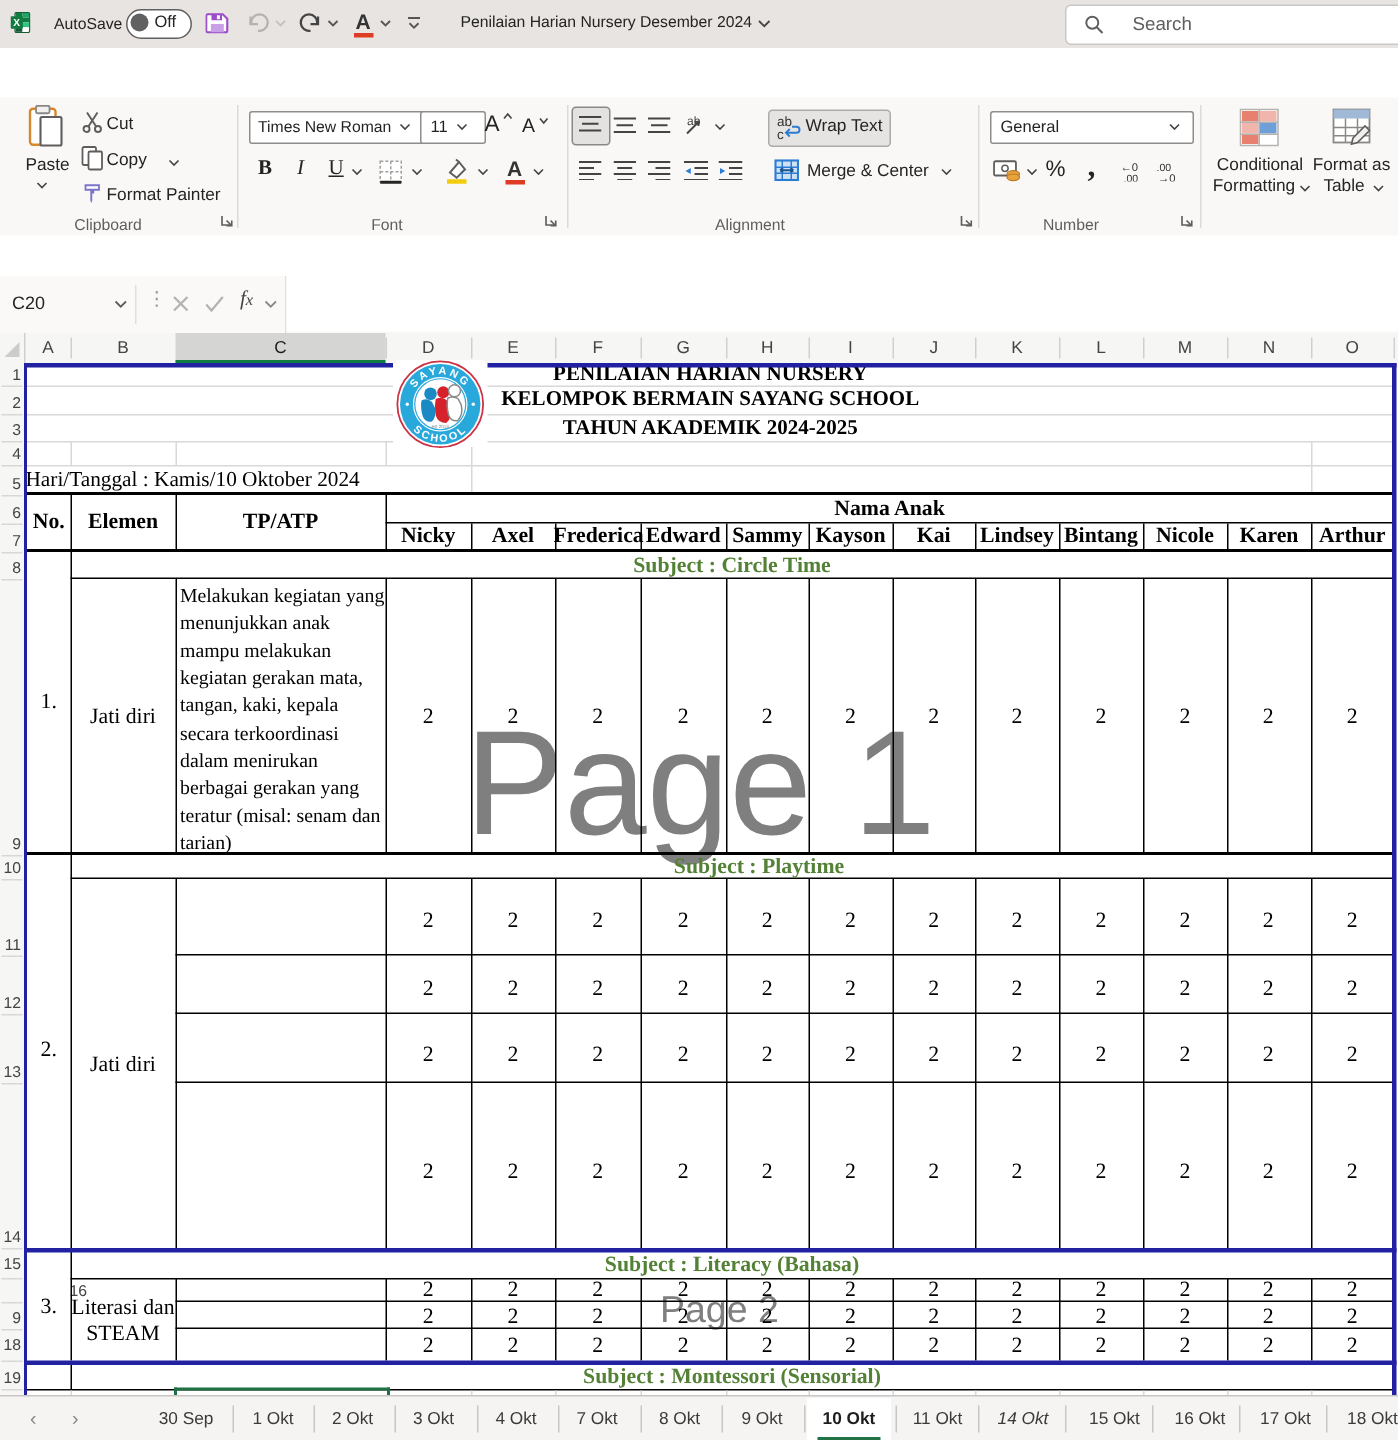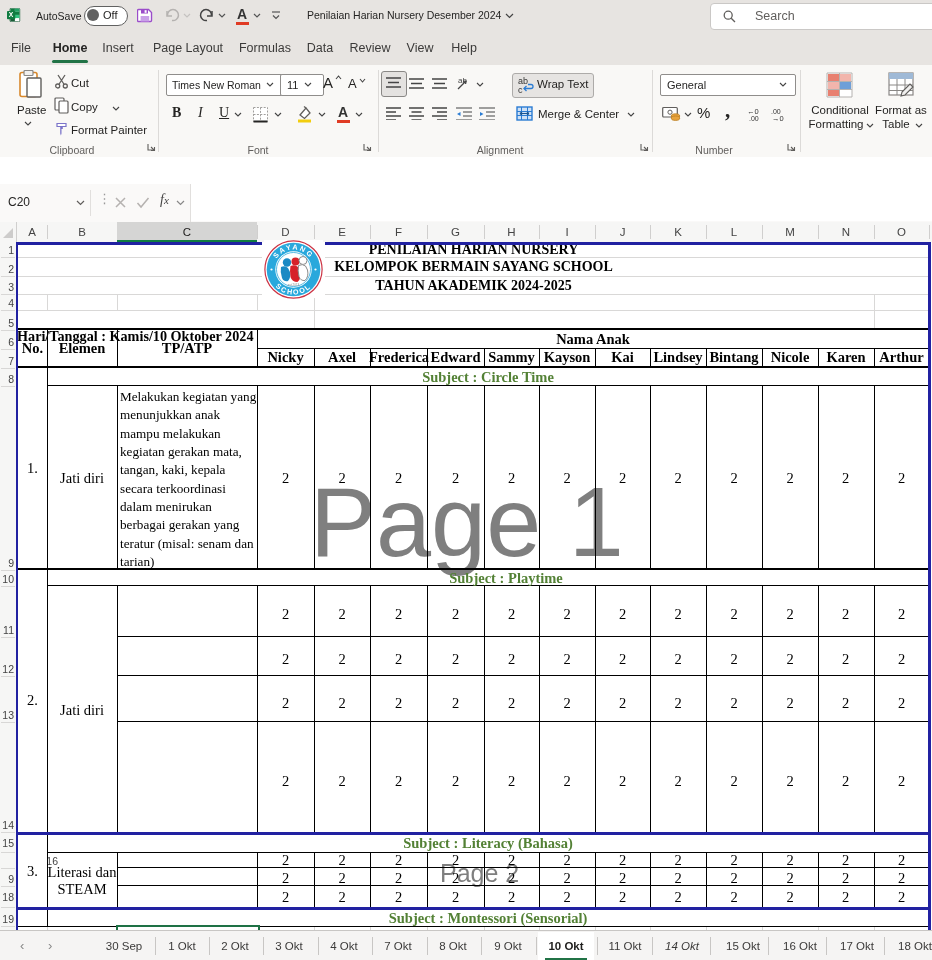--- a/index.html
+++ b/index.html
@@ -108,32 +108,20 @@
         <path d="M1 1 L4.5 4.5 L8 1" fill="none" stroke="#444" stroke-width="1.2"></path>
       </svg>
 
     <div class="ab" style="left:710px;top:3px;width:230px;height:25px;background:#fff;border:1px solid #cac8c6;border-radius:4px;">
       <svg class="ab" style="left:12px;top:6px" width="13" height="13" viewBox="0 0 13 13">
         <circle cx="5.2" cy="5.2" r="4" fill="none" stroke="#605e5c" stroke-width="1.3"></circle>
         <path d="M8.2 8.2 L12 12" stroke="#605e5c" stroke-width="1.3"></path>
       </svg>
       <div class="tt" style="left:44px;top:5px;font-size:12.5px;color:#605e5c;">Search</div>
     </div>
-  </div>
-  <div id="menubar">
-    <div class="mtab" style="left:8px;width:26px;">File</div>
-    <div class="mtab" style="left:48px;width:44px;font-weight:bold;color:#252423;">Home</div>
-    <div class="ab" style="left:52px;top:28px;width:36px;height:3px;background:#217346;border-radius:2px;"></div>
-    <div class="mtab" style="left:100px;width:36px;">Insert</div>
-    <div class="mtab" style="left:150px;width:76px;">Page Layout</div>
-    <div class="mtab" style="left:238px;width:54px;">Formulas</div>
-    <div class="mtab" style="left:304px;width:32px;">Data</div>
-    <div class="mtab" style="left:348px;width:44px;">Review</div>
-    <div class="mtab" style="left:404px;width:32px;">View</div>
-    <div class="mtab" style="left:448px;width:32px;">Help</div>
   </div>
   <div id="ribbon">
 
     <svg class="ab" style="left:18px;top:5px" width="26" height="30" viewBox="0 0 26 30">
       <rect x="2" y="2.5" width="17" height="24" rx="2" fill="#fff" stroke="#d8882c" stroke-width="1.6"></rect>
       <rect x="6" y="0.5" width="9" height="5" rx="1" fill="#f1f0ef" stroke="#8a8886" stroke-width="1.2"></rect>
       <rect x="9" y="8" width="14" height="19" rx="1" fill="#fff" stroke="#605e5c" stroke-width="1.4"></rect>
     </svg>
     <div class="tt rbtn-txt" style="left:17px;top:39px;">Paste</div>
     <svg class="ab" style="left:24px;top:56px" width="8" height="5" viewBox="0 0 8 5">
@@ -623,21 +611,21 @@
       <div class="c2" style="left:622.5px;top:647px;">2</div>
       <div class="c2" style="left:678px;top:647px;">2</div>
       <div class="c2" style="left:734px;top:647px;">2</div>
       <div class="c2" style="left:790px;top:647px;">2</div>
       <div class="c2" style="left:845.5px;top:647px;">2</div>
       <div class="c2" style="left:901.5px;top:647px;">2</div>
 
       <div class="ser" style="left:18px;top:0px;width:911px;text-align:center;font-weight:bold;font-size:14px;">PENILAIAN HARIAN NURSERY</div>
       <div class="ser" style="left:18px;top:17px;width:911px;text-align:center;font-weight:bold;font-size:14px;">KELOMPOK BERMAIN SAYANG SCHOOL</div>
       <div class="ser" style="left:18px;top:36px;width:911px;text-align:center;font-weight:bold;font-size:14px;">TAHUN AKADEMIK 2024-2025</div>
-      <div class="ser" style="left:17px;top:86px;font-weight:bold;font-size:14.2px;">Hari/Tanggal : Kamis/10 Oktober 2024</div>
+      <div class="ser" style="left:17px;top:70px;font-weight:normal;font-size:14.2px;">Hari/Tanggal : Kamis/10 Oktober 2024</div>
 
       <div class="ser" style="left:18px;top:98px;width:29px;text-align:center;font-weight:bold;font-size:14.5px;">No.</div>
       <div class="ser" style="left:47px;top:98px;width:70px;text-align:center;font-weight:bold;font-size:14.5px;">Elemen</div>
       <div class="ser" style="left:117px;top:98px;width:140px;text-align:center;font-weight:bold;font-size:14.5px;">TP/ATP</div>
       <div class="ser" style="left:257px;top:89px;width:672px;text-align:center;font-weight:bold;font-size:14.5px;">Nama Anak</div>
       <div class="ser nm" style="left:257px;width:57px;">Nicky</div>
       <div class="ser nm" style="left:314px;width:56px;">Axel</div>
       <div class="ser nm" style="left:369px;width:59px;">Frederica</div>
       <div class="ser nm" style="left:427px;width:57px;">Edward</div>
       <div class="ser nm" style="left:484px;width:55px;">Sammy</div>

